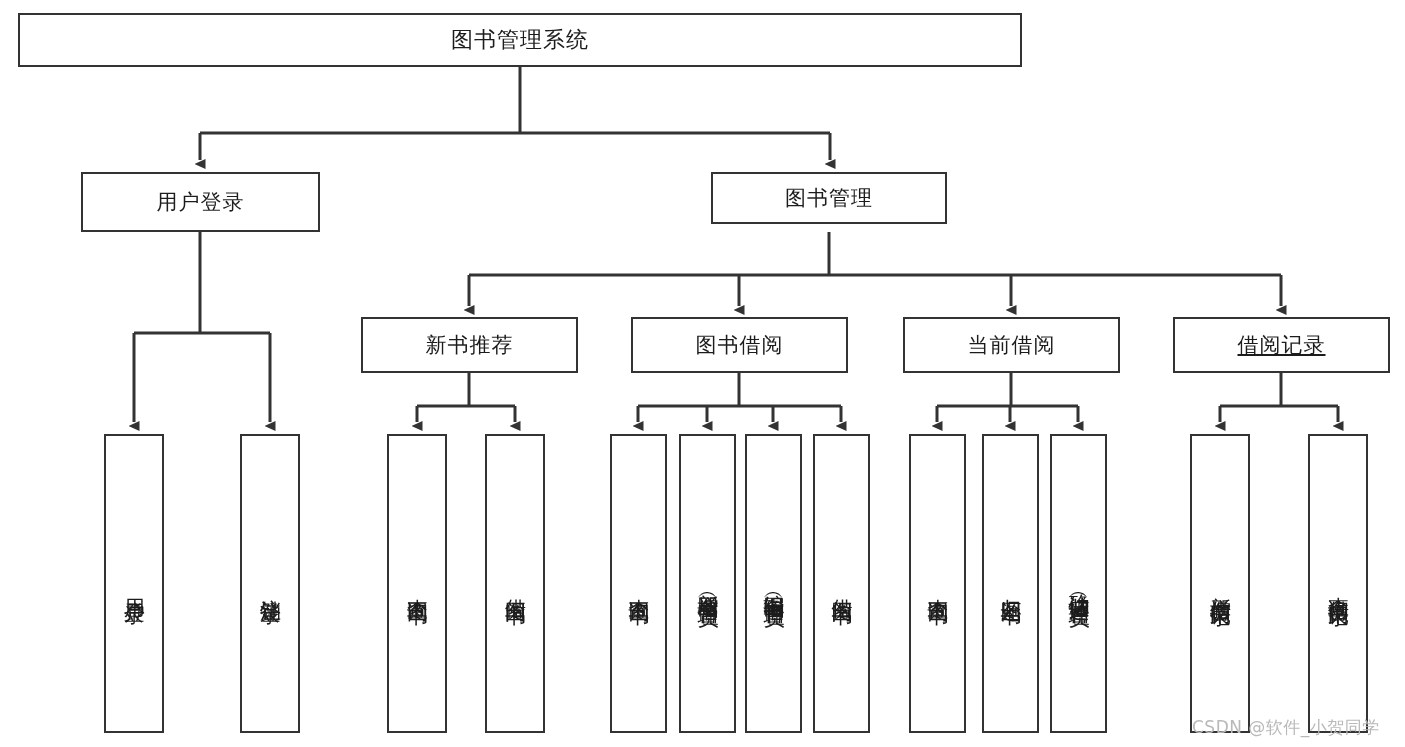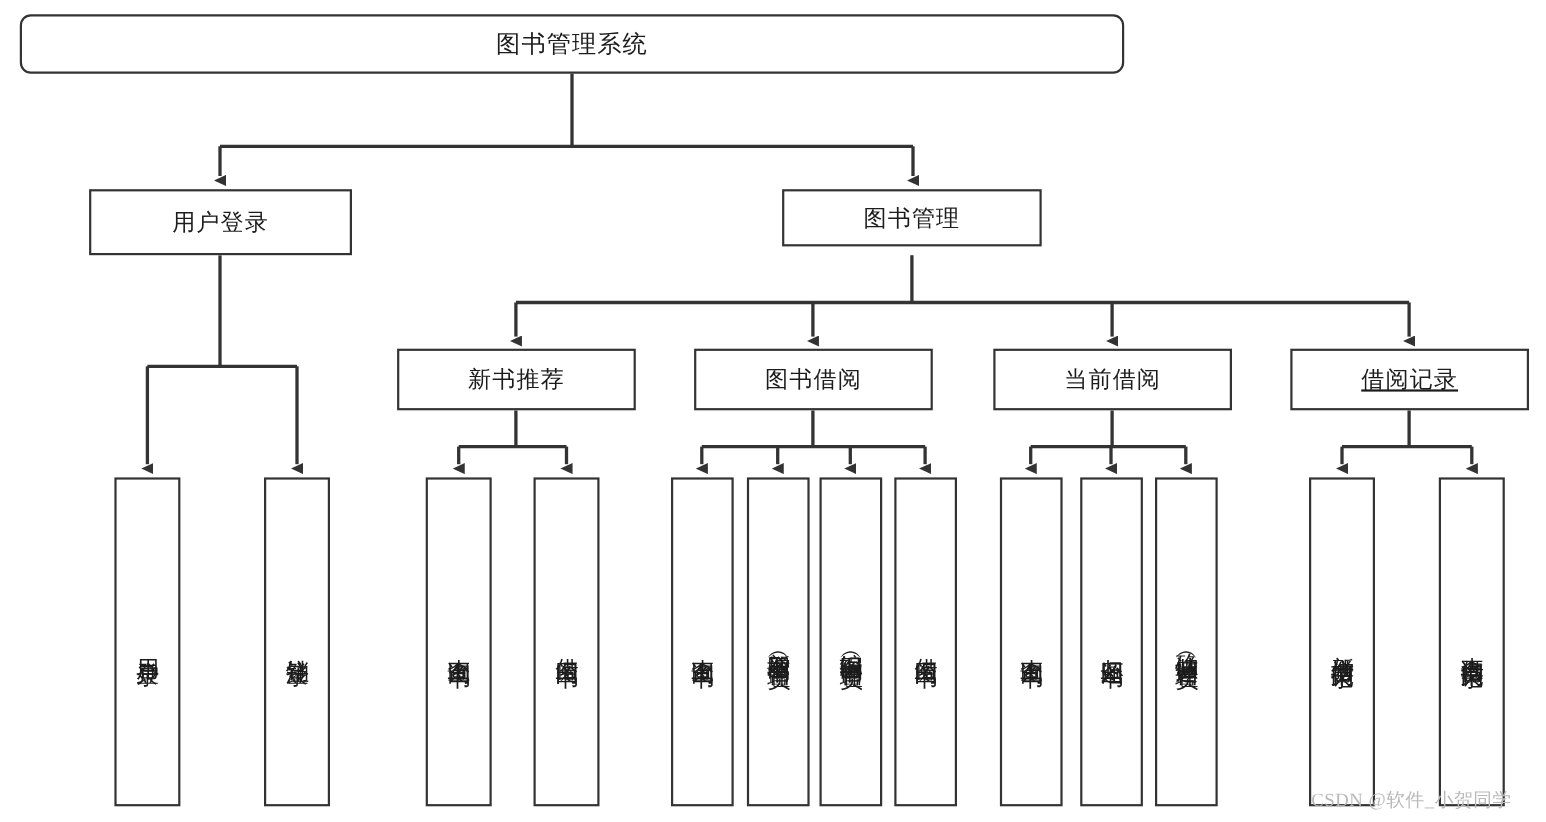--- a/index.html
+++ b/index.html
@@ -46,21 +46,20 @@
     writing-mode: vertical-rl;
     text-orientation: upright;
     font-size: 21px;
     line-height: 1.18;
     letter-spacing: 2px;
     white-space: nowrap;
     padding-top: 4px;
   }
   .node-root {
     font-size: 22px;
-    border-radius: 10px;
   }
   .watermark {
     position: absolute;
     font-size: 17px;
     color: #b9b9b9;
     white-space: nowrap;
     z-index: 5;
     letter-spacing: 0.5px;
   }
 </style>
@@ -176,15 +175,15 @@
   <div class="node node-v" style="left: 1050px; top: 434px; width: 57px; height: 299px; border-color: rgb(51, 51, 51); color: rgb(28, 28, 28);">
     <span>确认归还（管理员）</span>
   </div>
   <div class="node node-v" style="left: 1190px; top: 434px; width: 60px; height: 299px; border-color: rgb(51, 51, 51); color: rgb(28, 28, 28);">
     <span>新增借阅记录</span>
   </div>
   <div class="node node-v" style="left: 1308px; top: 434px; width: 60px; height: 299px; border-color: rgb(51, 51, 51); color: rgb(28, 28, 28);">
     <span>查询借阅记录</span>
   </div>
 
-  <div class="watermark" style="left: 1192px; top: 716px; color: rgb(185, 185, 185); font-family: Liberation Serif, serif;">CSDN @软件_小贺同学</div>
+  <div class="watermark" style="left: 1192px; top: 716px; color: rgb(185, 185, 185);">CSDN @软件_小贺同学</div>
 
 </div>
 
 </body></html>

